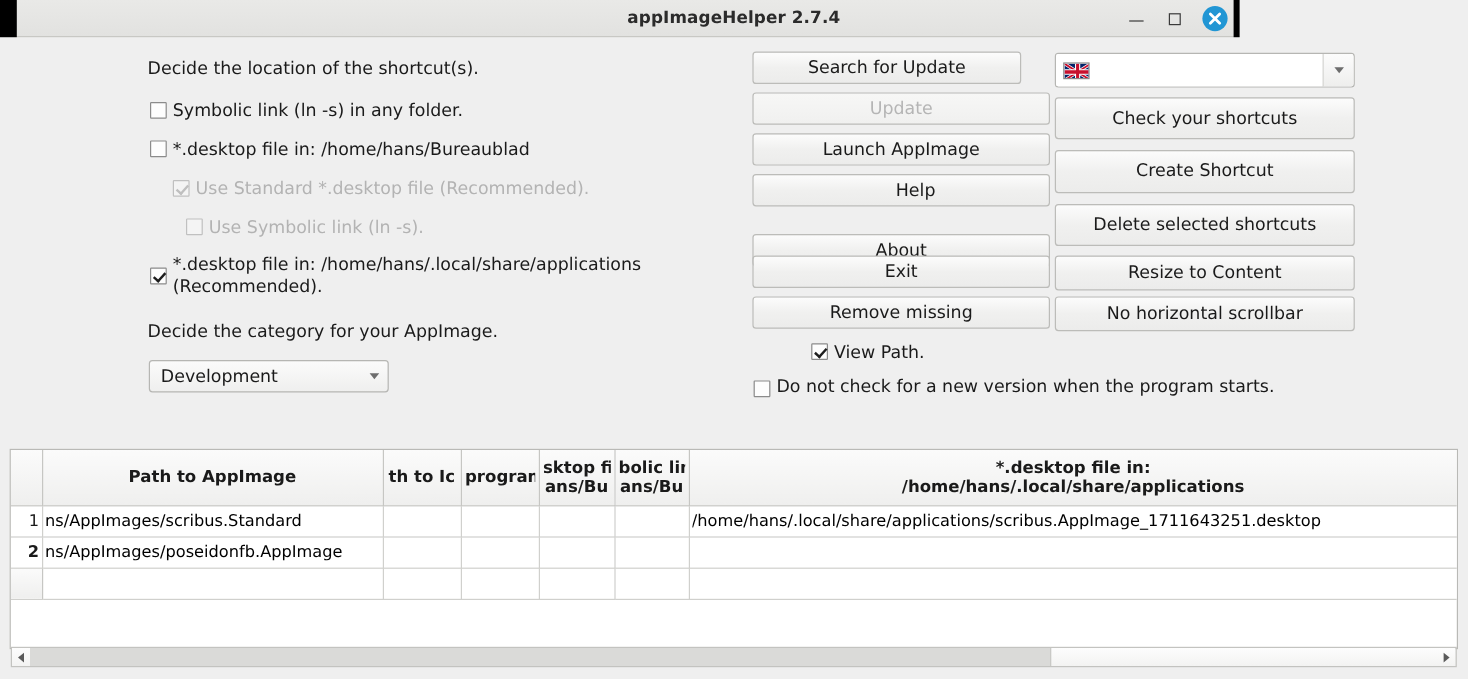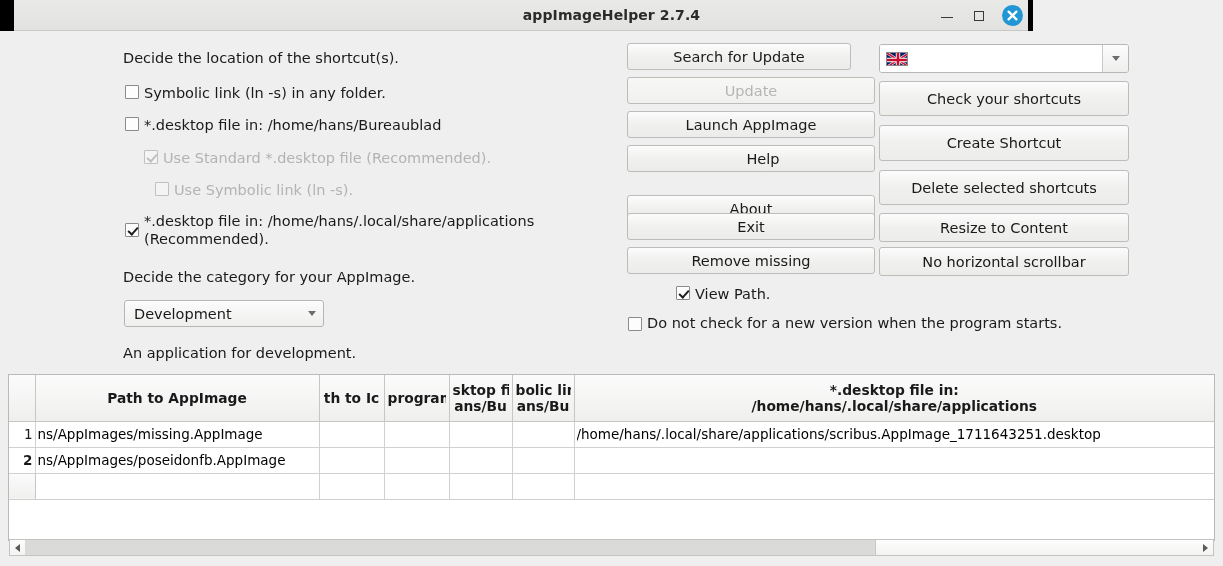--- a/index.html
+++ b/index.html
@@ -304,21 +304,20 @@
 
   <div class="lbl-heading" style="left:93px; top:238px;">Decide the category for your AppImage.</div>
 
   <div class="combo" style="left:94px; top:269px; width:200px; height:27px;">
     <div class="combo-text">Development</div>
     <div class="combo-arrow">
         <div class="tri-down"></div>
       </div>
   </div>
 
-  <div class="lbl-heading" style="left:93px; top:314px;">An application for development.</div>
 </div>
 
 <div class="btn" style="left:627px; top:43px; width:224px; height:27px;">Search for Update</div>
 <div class="btn disabled" style="left:627px; top:77px; width:248px; height:27px;">Update</div>
 <div class="btn" style="left:627px; top:111px; width:248px; height:27px;">Launch AppImage</div>
 <div class="btn" style="left:627px; top:145px; width:248px; height:27px;padding-left:24px;">Help</div>
 <div class="btn" style="left:627px; top:179px; width:248px; height:27px;margin-top:16px;">About</div>
 <div class="btn" style="left:627px; top:213px; width:248px; height:27px;">Exit</div>
 <div class="btn" style="left:627px; top:247px; width:248px; height:27px;">Remove missing</div>
 
@@ -388,21 +387,21 @@
         <th style="border-right:none">
           <span class="hdr2 hdr-clip">*.desktop file in:</span>
           <span class="hdr2 hdr-clip">/home/hans/.local/share/applications</span>
         </th>
       </tr>
     </thead>
     <tbody>
       <tr>
         <td class="rowhdr">1</td>
         <td class="cell-green">
-          <span class="clip-left"><span>ns/AppImages/missing.AppImage</span></span>
+          <span class="clip-left"><span>ns/AppImages/scribus.Standard</span></span>
         </td>
         <td class="cell-empty"></td>
         <td class="cell-empty"></td>
         <td class="cell-empty"></td>
         <td class="cell-empty"></td>
         <td class="cell-green" style="border-right:none">
           <span class="clip-right">/home/hans/.local/share/applications/scribus.AppImage_1711643251.desktop</span>
         </td>
       </tr>
       <tr>

